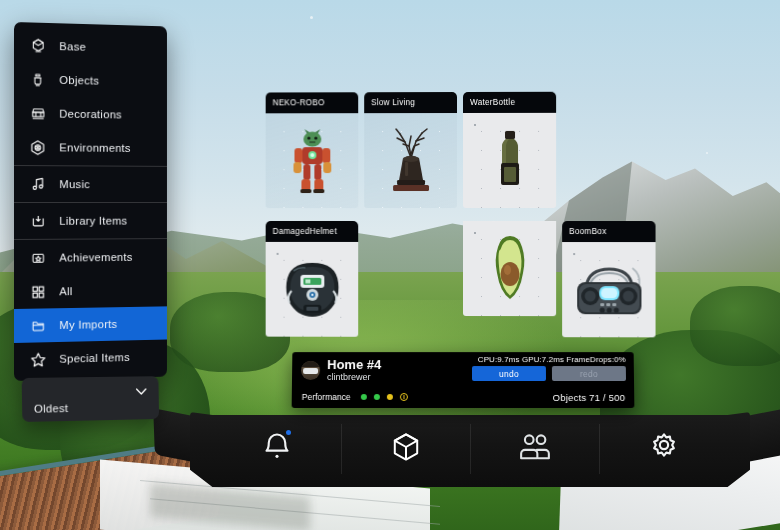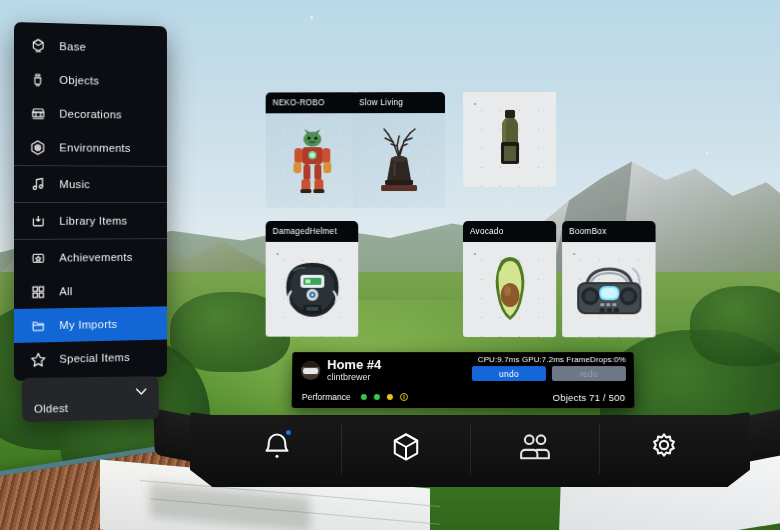--- a/index.html
+++ b/index.html
@@ -486,21 +486,21 @@
             <rect x="25" y="36" width="7" height="16" rx="3" fill="#b03b2a"></rect>
             <rect x="12" y="51" width="9" height="12" rx="3" fill="#c9512f"></rect>
             <rect x="25" y="51" width="9" height="12" rx="3" fill="#c9512f"></rect>
             <rect x="11" y="61" width="11" height="4" rx="1.6" fill="#2e2218"></rect>
             <rect x="24" y="61" width="11" height="4" rx="1.6" fill="#2e2218"></rect>
           </svg>
         </div>
       </div>
     </div>
 
-    <div class="card" style="left:87px;top:0px;">
+    <div class="card" style="left:99px;top:0px;">
       <div class="card-tab">Slow Living</div>
       <div class="card-thumb glass">
         <div class="thumb-dots"></div>
         <div class="thumb-art">
           <svg width="56" height="74" viewBox="0 0 56 74">
             <g stroke="#2b241f" stroke-width="1.5" fill="none" stroke-linecap="round">
               <path d="M28 34 L22 18 L17 10"></path>
                 <path d="M22 18 L14 14"></path>
               <path d="M28 34 L33 17 L39 9"></path>
                 <path d="M33 17 L41 14"></path>
@@ -514,20 +514,21 @@
             <ellipse cx="28" cy="35" rx="8" ry="3" fill="#3c332b"></ellipse>
             <rect x="14" y="56" width="28" height="5" rx="1.2" fill="#231c18"></rect>
             <rect x="10" y="61" width="36" height="6" rx="1.5" fill="#5a3126"></rect>
             <rect x="22" y="38" width="3" height="14" rx="1" fill="#40362d"></rect>
           </svg>
         </div>
       </div>
     </div>
 
     <div class="card" style="left:198px;top:0px;">
+      <div class="card-tab">WaterBottle</div>
       <div class="card-thumb">
         <div class="thumb-dots"></div>
         <div class="thumb-art">
           <svg width="34" height="64" viewBox="0 0 34 64">
             <rect x="12" y="2" width="10" height="8" rx="1.6" fill="#241f19"></rect>
             <path d="M13 10 h8 q4 3 4 8 v34 q0 4 -4 4 h-8 q-4 0 -4 -4 v-34 q0 -5 4 -8 z" fill="#555c33"></path>
             <path d="M13 10 h3 q-3 3 -3 8 v38 h-3 q-1 -1 -1 -4 v-34 q0 -5 4 -8 z" fill="#6a7143" opacity=".85"></path>
             <rect x="8" y="34" width="18" height="22" rx="2" fill="#1d1a15"></rect>
             <rect x="11" y="38" width="12" height="15" rx="1" fill="#565c36"></rect>
           </svg>
@@ -555,21 +556,20 @@
             <rect x="22" y="44" width="18" height="8" rx="2.5" fill="#161c1f"></rect>
             <rect x="25" y="46" width="12" height="4" rx="1" fill="#39434a"></rect>
             <path d="M12 10 q6 -4 12 -3" stroke="#4a5a60" stroke-width="1.6" fill="none"></path>
           </svg>
         </div>
       </div>
     </div>
 
 
     <div class="card" style="left:198px;top:129px;">
-      <div class="card-tab">Avocado</div>
       <div class="card-thumb">
         <div class="thumb-dots"></div>
         <div class="thumb-art">
           <svg width="48" height="70" viewBox="0 0 48 70">
             <path d="M24 2 q9 0 12 11 q4 12 1 26 q-3 19 -13 26 q-10 -7 -13 -26 q-3 -14 1 -26 Q15 2 24 2z" fill="#4e7a23"></path>
             <path d="M24 6 q7 0 9.5 9.5 q3.5 11 0.8 23.5 q-2.6 16 -10.3 22.5 q-7.7 -6.5 -10.3 -22.5 Q11 16.5 14.5 15.5 Q17 6 24 6z" fill="#d3e58e"></path>
             <ellipse cx="24" cy="40" rx="9.5" ry="12" fill="#8a5a2b"></ellipse>
             <ellipse cx="21.5" cy="36" rx="3.5" ry="5" fill="#a9743d" opacity=".75"></ellipse>
           </svg>
         </div>

